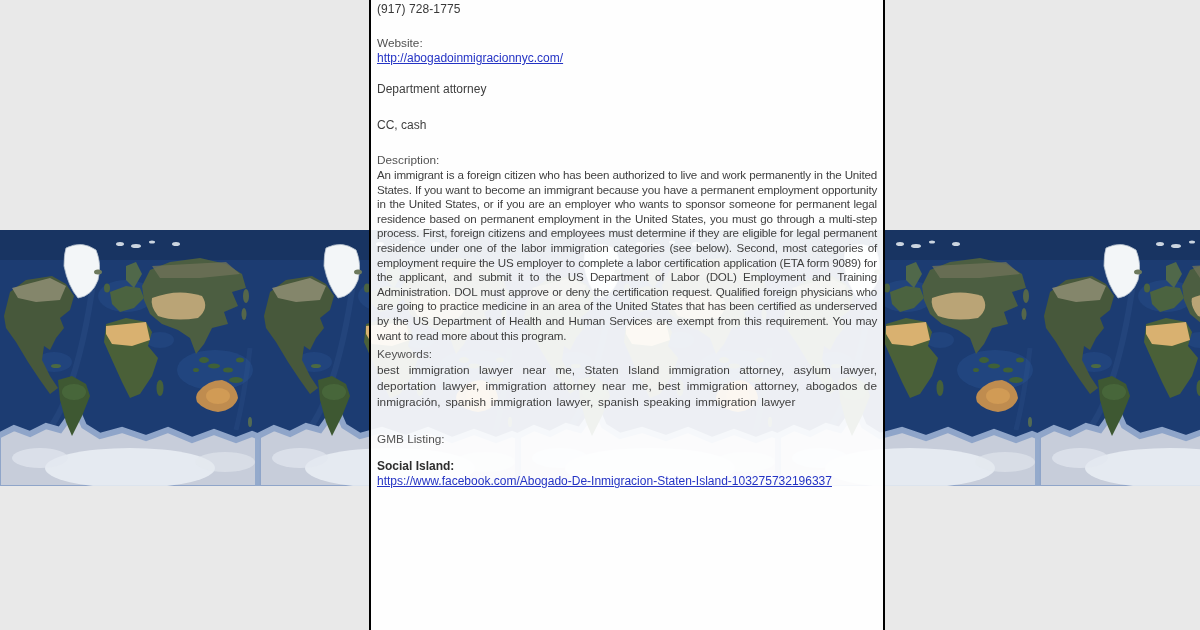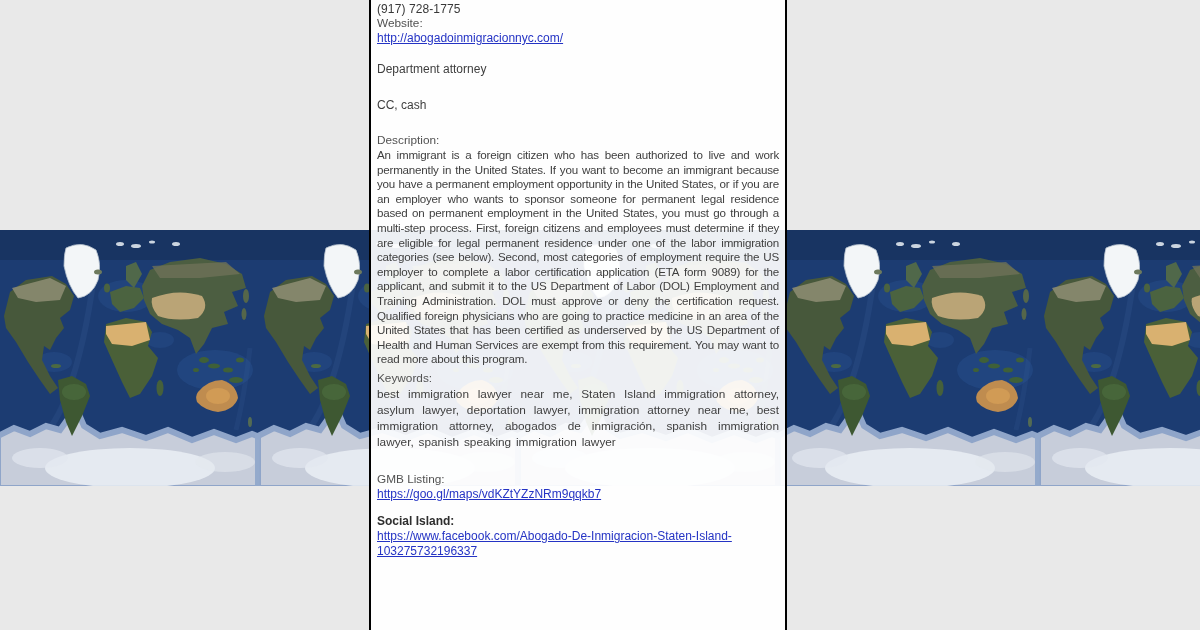--- a/index.html
+++ b/index.html
@@ -5,21 +5,21 @@
   html,body{margin:0;padding:0;}
   body{
     width:1200px;height:630px;overflow:hidden;position:relative;
     background:#e9e9e9;
     font-family:"Liberation Sans",sans-serif;
   }
   .map-band{
     position:absolute;left:0;top:230px;width:1200px;height:256px;overflow:hidden;
   }
   .panel{
-    position:absolute;left:369px;top:0;width:418px;height:630px;box-sizing:border-box;
+    position:absolute;left:369px;top:0;width:516px;height:630px;box-sizing:border-box;
     background:rgba(255,255,255,0.92);
     border-left:2px solid #000;border-right:2px solid #000;
     padding:1px 6px 0 6px;overflow:hidden;z-index:2;
   }
   .phone{font-size:12px;color:#383838;margin-top:1px;letter-spacing:0.1px;}
   .flabel{font-size:11.8px;color:#515151;line-height:15px;}
   .fvalue{font-size:12px;color:#3e3e3e;line-height:15px;}
   .link{font-size:12px;color:#2433c4;line-height:15px;text-decoration:underline;display:block;word-break:break-word;}
   .para{
     font-size:11.6px;color:#3e3e3e;line-height:14.6px;
@@ -100,21 +100,21 @@
     <use href="#wtile" x="520"></use>
     <use href="#wtile" x="780"></use>
     <use href="#wtile" x="1040"></use>
   </svg>
 </div>
 
 <div class="panel">
 
   <div class="phone">(917) 728-1775</div>
 
-  <div style="">
+  <div style="margin-top:20px">
     <div class="flabel">Website:</div>
     <a class="link" href="#">http://abogadoinmigracionnyc.com/</a>
   </div>
 
   <div style="margin-top:16px">
     <div class="fvalue">Department attorney</div>
   </div>
 
   <div style="margin-top:21px">
   </div>
@@ -128,21 +128,20 @@
     <div class="para">An immigrant is a foreign citizen who has been authorized to live and work permanently in the United States. If you want to become an immigrant because you have a permanent employment opportunity in the United States, or if you are an employer who wants to sponsor someone for permanent legal residence based on permanent employment in the United States, you must go through a multi-step process. First, foreign citizens and employees must determine if they are eligible for legal permanent residence under one of the labor immigration categories (see below). Second, most categories of employment require the US employer to complete a labor certification application (ETA form 9089) for the applicant, and submit it to the US Department of Labor (DOL) Employment and Training Administration. DOL must approve or deny the certification request. Qualified foreign physicians who are going to practice medicine in an area of the United States that has been certified as underserved by the US Department of Health and Human Services are exempt from this requirement. You may want to read more about this program.</div>
   </div>
 
   <div style="margin-top:4px">
     <div class="flabel">Keywords:</div>
     <div class="kw">best immigration lawyer near me, Staten Island immigration attorney, asylum lawyer, deportation lawyer, immigration attorney near me, best immigration attorney, abogados de inmigración, spanish immigration lawyer, spanish speaking immigration lawyer</div>
   </div>
 
   <div style="margin-top:22px">
     <div class="flabel">GMB Listing:</div>
-    <a class="link" href="#">https://goo.gl/maps/vdKZtYZzNRm9qqkb7</a>
   </div>
 
   <div style="margin-top:12px">
     <div class="boldlabel">Social Island:</div>
     <a class="link" href="#">https://www.facebook.com/Abogado-De-Inmigracion-Staten-Island-103275732196337</a>
   </div>
 
 </div>
 
 </body></html>

